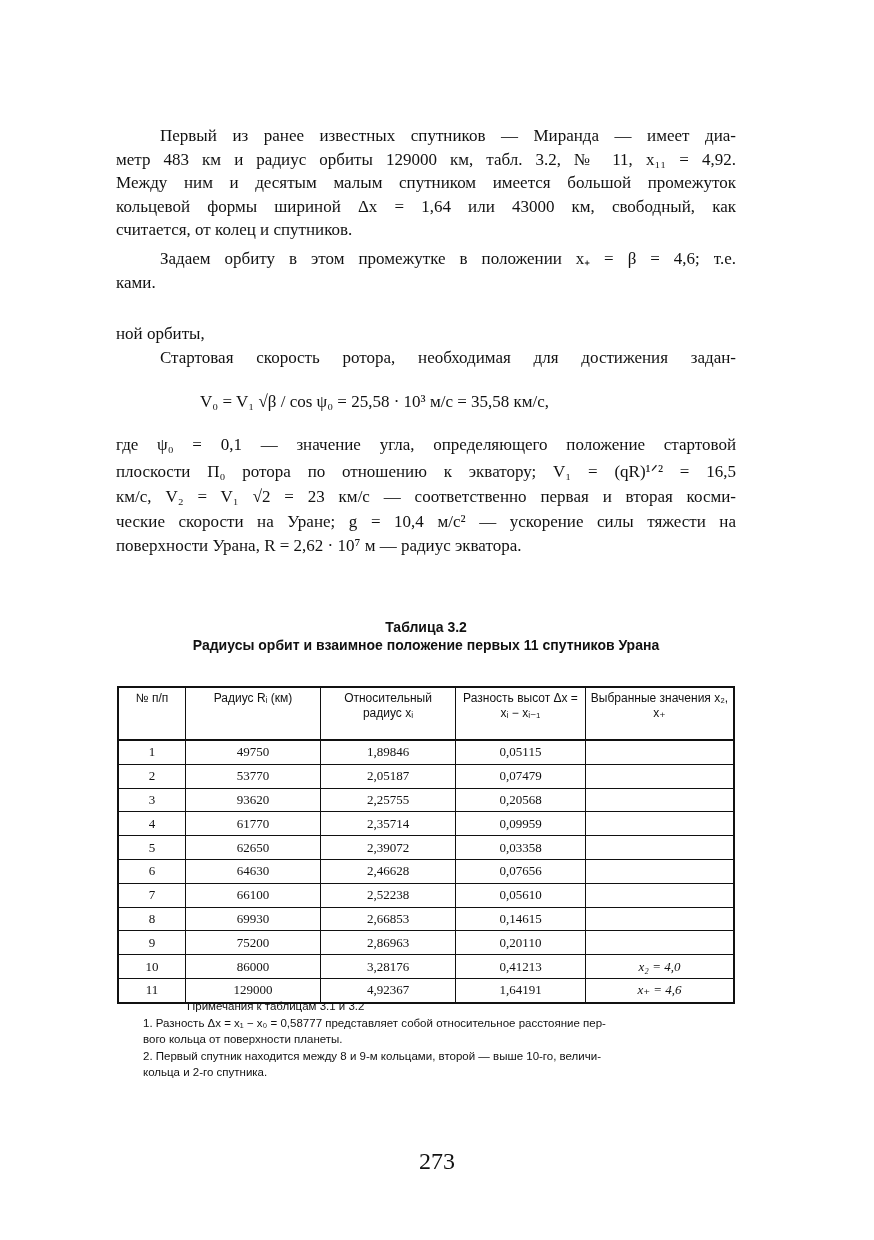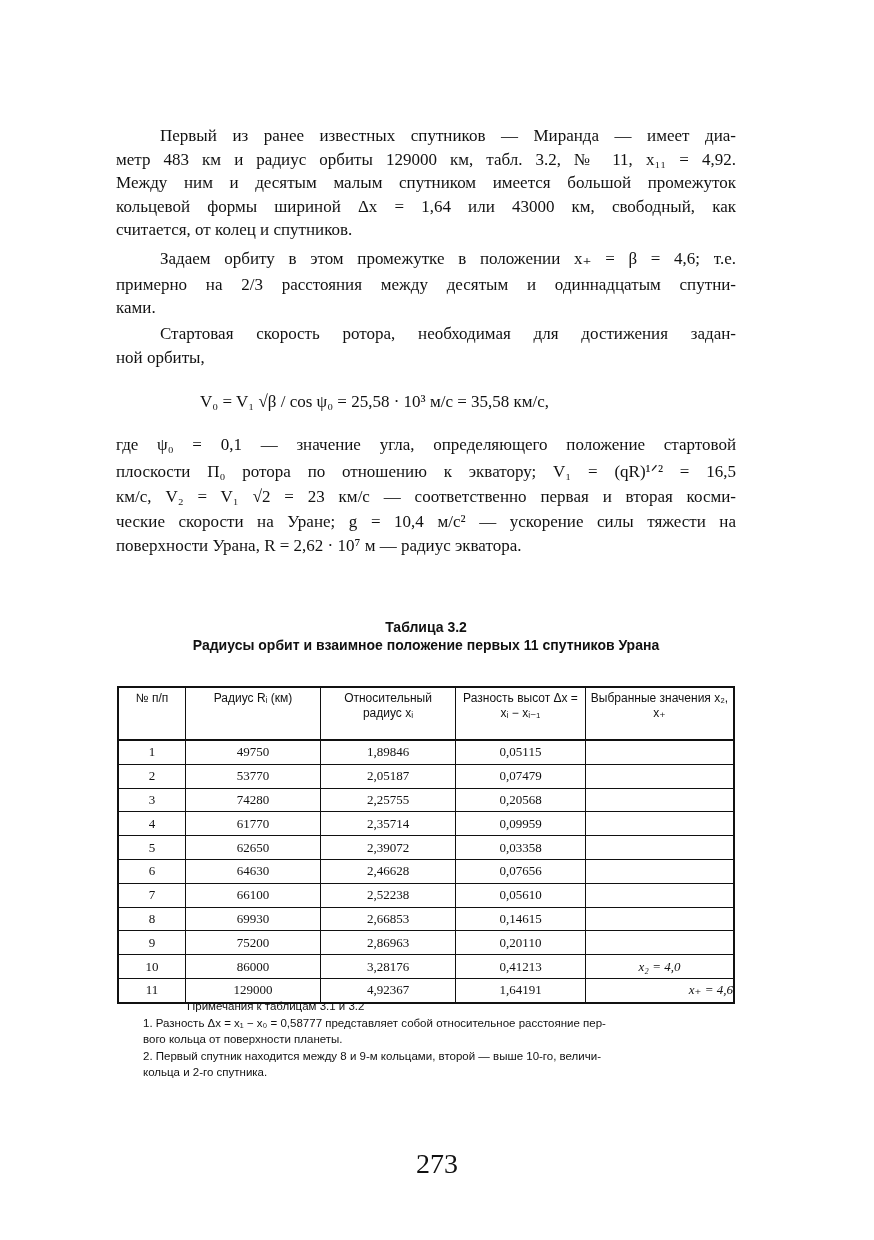--- a/index.html
+++ b/index.html
@@ -1,57 +1,56 @@
 <!DOCTYPE html>
 <html><head>
 <meta charset="utf-8">
 <style>
   html, body { margin: 0; padding: 0; background: #ffffff; }
   body { width: 874px; height: 1240px; position: relative; overflow: hidden;
          font-family: "Liberation Serif", "DejaVu Serif", serif; color: #111; }
   .para { position: absolute; left: 116px; width: 620px; font-size: 17px; line-height: 23.5px;
           text-align: justify; }
-  .para .ln { display: block; height: 23.5px; white-space: nowrap; text-align-last: justify; }
+  .para .ln { display: block; height: 23.5px; white-space: nowrap; text-align-last: justify; font-family: Liberation Serif, serif; }
   .para .ln.last { text-align-last: left; }
   .indent { padding-left: 44px; }
   .formula { position: absolute; left: 200px; top: 392px; font-size: 17px; white-space: nowrap; }
   .caption { position: absolute; left: 116px; width: 620px; text-align: center; font-weight: bold;
              font-family: "Liberation Sans", "DejaVu Sans", sans-serif; font-size: 14px; }
   table.data { position: absolute; left: 117px; top: 686px; width: 618px; border-collapse: collapse;
                font-size: 13px; border: 2px solid #111; }
   table.data th { font-weight: normal; font-family: "Liberation Sans", "DejaVu Sans", sans-serif;
                   font-size: 12px; line-height: 15px; height: 40px; border: 1.5px solid #111;
                   border-bottom: 2.5px solid #111; padding: 8px 3px; text-align: center; vertical-align: top; padding-top: 3px; }
   table.data td { height: 22.8px; border: 1.5px solid #111; text-align: center; padding: 0; }
   .c1 { width: 60px; } .c2 { width: 128px; } .c3 { width: 128px; } .c4 { width: 123px; }
   .notes { position: absolute; left: 116px; width: 620px; font-family: "Liberation Sans", "DejaVu Sans", sans-serif;
            font-size: 11.5px; line-height: 16.5px; }
   .notes .ln { display: block; white-space: nowrap; }
-  .pagenum { position: absolute; left: 0; width: 874px; top: 1148px; text-align: center; font-size: 28px; }
+  .pagenum { position: absolute; left: 0; width: 874px; top: 1148px; text-align: center; font-size: 24px; }
 </style>
 </head>
 <body>
 
 <div class="para" style="top:124px;">
   <span class="ln indent">Первый из ранее известных спутников — Миранда — имеет диа-</span>
   <span class="ln">метр 483 км и радиус орбиты 129000 км, табл. 3.2, № 11, x₁₁ = 4,92.</span>
   <span class="ln">Между ним и десятым малым спутником имеется большой промежуток</span>
   <span class="ln">кольцевой формы шириной Δx = 1,64 или 43000 км, свободный, как</span>
   <span class="ln last">считается, от колец и спутников.</span>
 </div>
 
 <div class="para" style="top:247px;">
   <span class="ln indent">Задаем орбиту в этом промежутке в положении x₊ = β = 4,6; т.е.</span>
-  <span class="ln" style="margin-top:2px;">примерно на 2/3 расстояния между десятым и одиннадцатым спутни-</span>
   <span class="ln last">ками.</span>
 </div>
 
 <div class="para" style="top:322px;">
+  <span class="ln last">ной орбиты,</span>
   <span class="ln indent">Стартовая скорость ротора, необходимая для достижения задан-</span>
-  <span class="ln last">ной орбиты,</span>
 </div>
 
 <div class="formula">V₀ = V₁ √β / cos ψ₀ = 25,58 · 10³ м/с = 35,58 км/с,</div>
 
 <div class="para" style="top:432px; line-height:25px;">
   <span class="ln" style="height:27px;">где ψ₀ = 0,1 — значение угла, определяющего положение стартовой</span>
   <span class="ln" style="height:25px;">плоскости П₀ ротора по отношению к экватору; V₁ = (qR)¹ᐟ² = 16,5</span>
   <span class="ln" style="height:25px;">км/с, V₂ = V₁ √2 = 23 км/с — соответственно первая и вторая косми-</span>
   <span class="ln" style="height:24px;">ческие скорости на Уране; g = 10,4 м/с² — ускорение силы тяжести на</span>
   <span class="ln last">поверхности Урана, R = 2,62 · 10⁷ м — радиус экватора.</span>
@@ -80,21 +79,21 @@
       </tr>
       <tr>
         <td>2</td>
         <td>53770</td>
         <td>2,05187</td>
         <td>0,07479</td>
         <td style="font-style: italic;"></td>
       </tr>
       <tr>
         <td>3</td>
-        <td>74280</td>
+        <td>93620</td>
         <td>2,25755</td>
         <td>0,20568</td>
         <td style="font-style: italic;"></td>
       </tr>
       <tr>
         <td>4</td>
         <td>61770</td>
         <td>2,35714</td>
         <td>0,09959</td>
         <td style="font-style: italic;"></td>
@@ -139,21 +138,21 @@
         <td>86000</td>
         <td>3,28176</td>
         <td>0,41213</td>
         <td style="font-style: italic;">x₂ = 4,0</td>
       </tr>
       <tr>
         <td>11</td>
         <td>129000</td>
         <td>4,92367</td>
         <td>1,64191</td>
-        <td style="font-style: italic; text-align: right;">x₊ = 4,6</td>
+        <td style="font-style: italic;">x₊ = 4,6</td>
       </tr>
     </tbody>
 </table>
 
 <div class="notes" style="top:998px;margin-left:27px;">
   <span class="ln" style="padding-left:44px;">Примечания к таблицам 3.1 и 3.2</span>
   <span class="ln">1. Разность Δx = x₁ − x₀ = 0,58777 представляет собой относительное расстояние пер-</span>
   <span class="ln">вого кольца от поверхности планеты.</span>
   <span class="ln">2. Первый спутник находится между 8 и 9-м кольцами, второй — выше 10-го, величи-</span>
   <span class="ln">кольца и 2-го спутника.</span>

